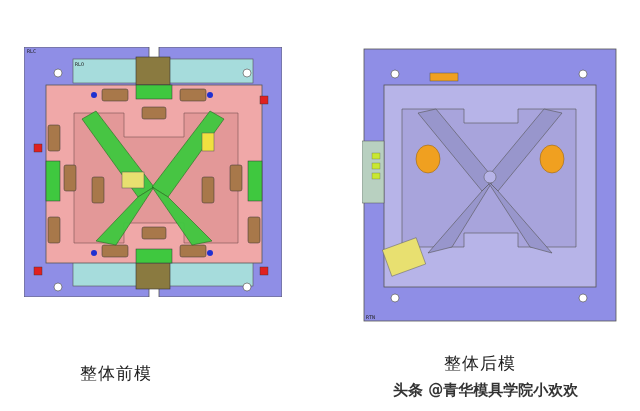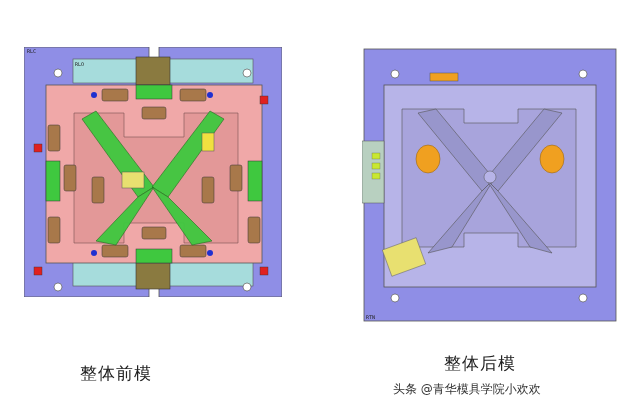--- a/index.html
+++ b/index.html
@@ -3,21 +3,21 @@
 <meta charset="utf-8">
 <style>
   html,body{margin:0;padding:0;background:#ffffff;}
   body{width:640px;height:411px;position:relative;overflow:hidden;font-family:"DejaVu Sans",sans-serif;}
   .fig{position:absolute;}
   #front{left:24px;top:47px;width:258px;height:250px;}
   #rear{left:362px;top:47px;width:256px;height:278px;}
   .caption{position:absolute;font-size:17px;color:#222;letter-spacing:1px;}
   #cap-front{left:80px;top:362px;font-family:Liberation Mono, monospace;}
   #cap-rear{left:444px;top:352px;}
-  #watermark{position:absolute;left:393px;top:381px;font-size:12px;color:#333;}
+  #watermark{position:absolute;left:393px;top:381px;font-size:15px;color:#333;font-weight:bold;}
   .tiny{font-family:"DejaVu Sans Mono",monospace;font-size:5px;fill:#222;}
 </style>
 </head>
 <body>
 
 <div class="fig" id="front">
 <svg width="258" height="250" viewBox="0 0 258 250">
 
   <rect x="0" y="0" width="125" height="250" fill="#8f8ee6" stroke="#555" stroke-width="0.8"></rect>
   <rect x="135" y="0" width="123" height="250" fill="#8f8ee6" stroke="#555" stroke-width="0.8"></rect>

